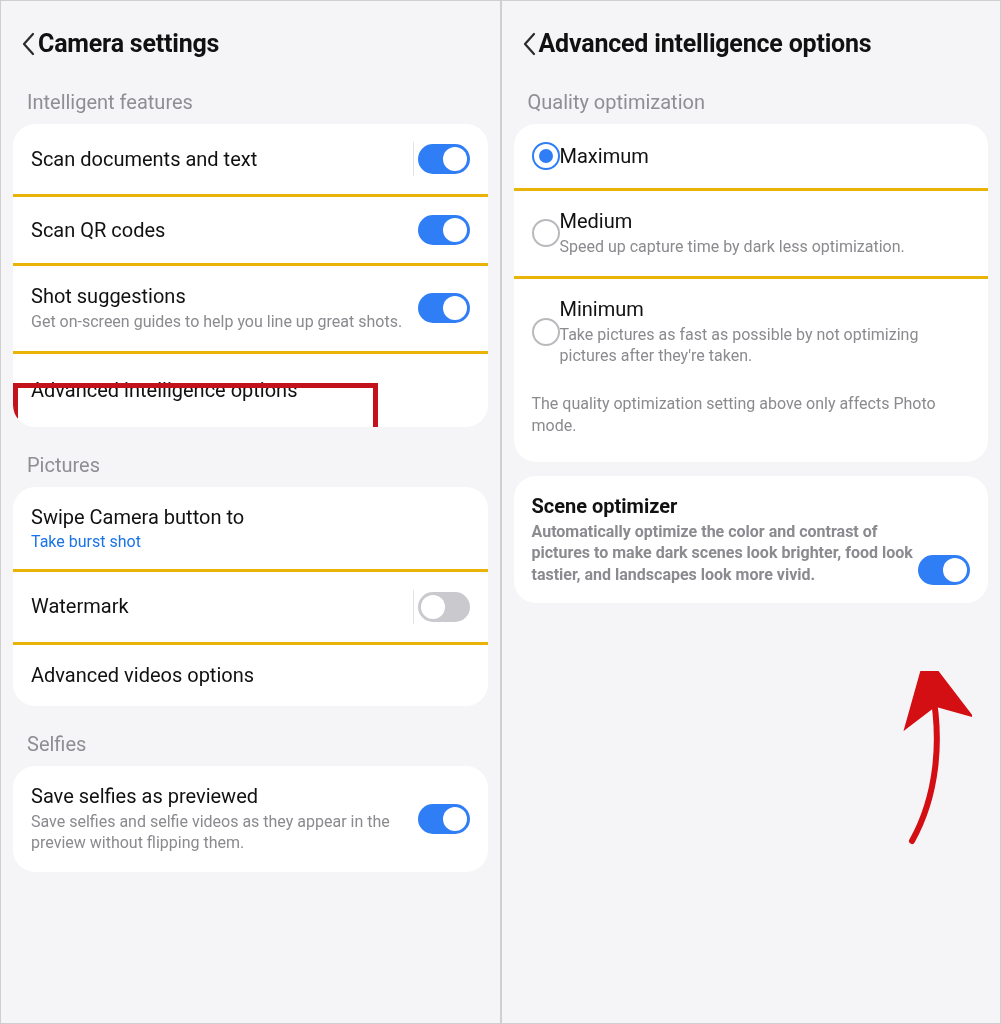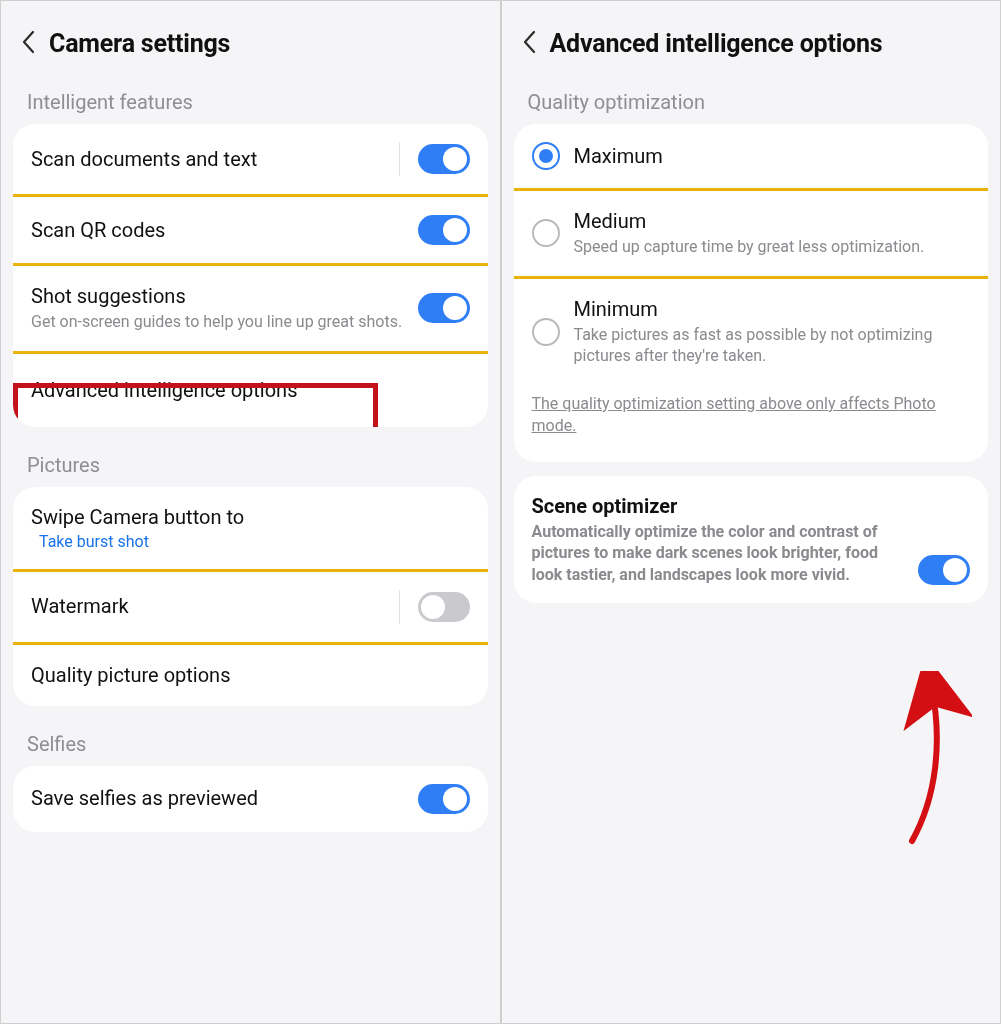--- a/index.html
+++ b/index.html
@@ -14,22 +14,23 @@
   .pane {
     flex: 1;
     background: #f5f5f7;
     overflow: hidden;
     position: relative;
     padding-bottom: 10px;
   }
   .pane-left { border-right: 2px solid #cfcfcf; }
   .header {
     display: flex;
+    align-items: center;
     padding: 28px 12px 20px 20px;
-    gap: 14px;
+    gap: 3px;
   }
   .back-chevron {
     width: 14px;
     height: 26px;
     display: flex;
     align-items: center;
     justify-content: center;
   }
   .back-chevron svg { display:block; }
   .header-title {
@@ -46,40 +47,38 @@
   .card {
     background: #fff;
     border-radius: 22px;
     margin: 0 12px 14px 12px;
     overflow: hidden;
   }
   .row {
     display: flex;
     align-items: center;
     padding: 18px 18px;
-    gap: 14px;
   }
   .row + .row { border-top: 3px solid #eab308; }
   .row-body { flex: 1; min-width: 0; }
   .row-title {
     font-size: 20px;
     color: #111;
     line-height: 1.25;
   }
   .row-sub {
     font-size: 16px;
     color: #8a8a8f;
     line-height: 1.35;
     margin-top: 2px;
   }
   .row-value {
     font-size: 16px;
     color: #1a73e8;
     margin-top: 2px;
-    margin-left: 8px;
   }
   
   .toggle {
     width: 52px;
     height: 30px;
     border-radius: 15px;
     position: relative;
     flex: 0 0 auto;
   }
   .toggle.on { background: #2f7ef6; }
@@ -123,21 +122,20 @@
     width: 14px;
     height: 14px;
     border-radius: 50%;
     background: #2f7ef6;
   }
   .note {
     font-size: 16px;
     color: #8a8a8f;
     line-height: 1.4;
     padding: 8px 18px 24px 18px;
-    text-decoration: underline;
   }
   .arrow-annotation {
     position: absolute;
     pointer-events: none;
   }
 </style>
 </head>
 <body>
 
 <div class="pane pane-left">
@@ -190,30 +188,31 @@
     </div>
     <div class="row">
       <div class="row-body">
         <div class="row-title">Watermark</div>
       </div>
       <div class="vrule"></div>
       <div class="toggle off"></div>
     </div>
     <div class="row">
       <div class="row-body">
-        <div class="row-title">Quality picture options</div>
+        <div class="row-title">Advanced videos options</div>
       </div>
     </div>
   </div>
 
   <div class="section-header">Selfies</div>
   <div class="card">
     <div class="row">
       <div class="row-body">
         <div class="row-title">Save selfies as previewed</div>
+        <div class="row-sub">Save selfies and selfie videos as they appear in the preview without flipping them.</div>
       </div>
       <div class="toggle on"></div>
     </div>
   </div>
 </div>
 
 <div class="pane">
   <div class="header">
     <span class="back-chevron">
       <svg width="14" height="24" viewBox="0 0 14 24">
@@ -228,21 +227,21 @@
     <div class="row">
       <div class="radio selected"></div>
       <div class="row-body">
         <div class="row-title">Maximum</div>
       </div>
     </div>
     <div class="row">
       <div class="radio"></div>
       <div class="row-body">
         <div class="row-title">Medium</div>
-        <div class="row-sub">Speed up capture time by great less optimization.</div>
+        <div class="row-sub">Speed up capture time by dark less optimization.</div>
       </div>
     </div>
     <div class="row">
       <div class="radio"></div>
       <div class="row-body">
         <div class="row-title">Minimum</div>
         <div class="row-sub">Take pictures as fast as possible by not optimizing pictures after they're taken.</div>
       </div>
     </div>
     <div class="note">The quality optimization setting above only affects Photo mode.</div>

